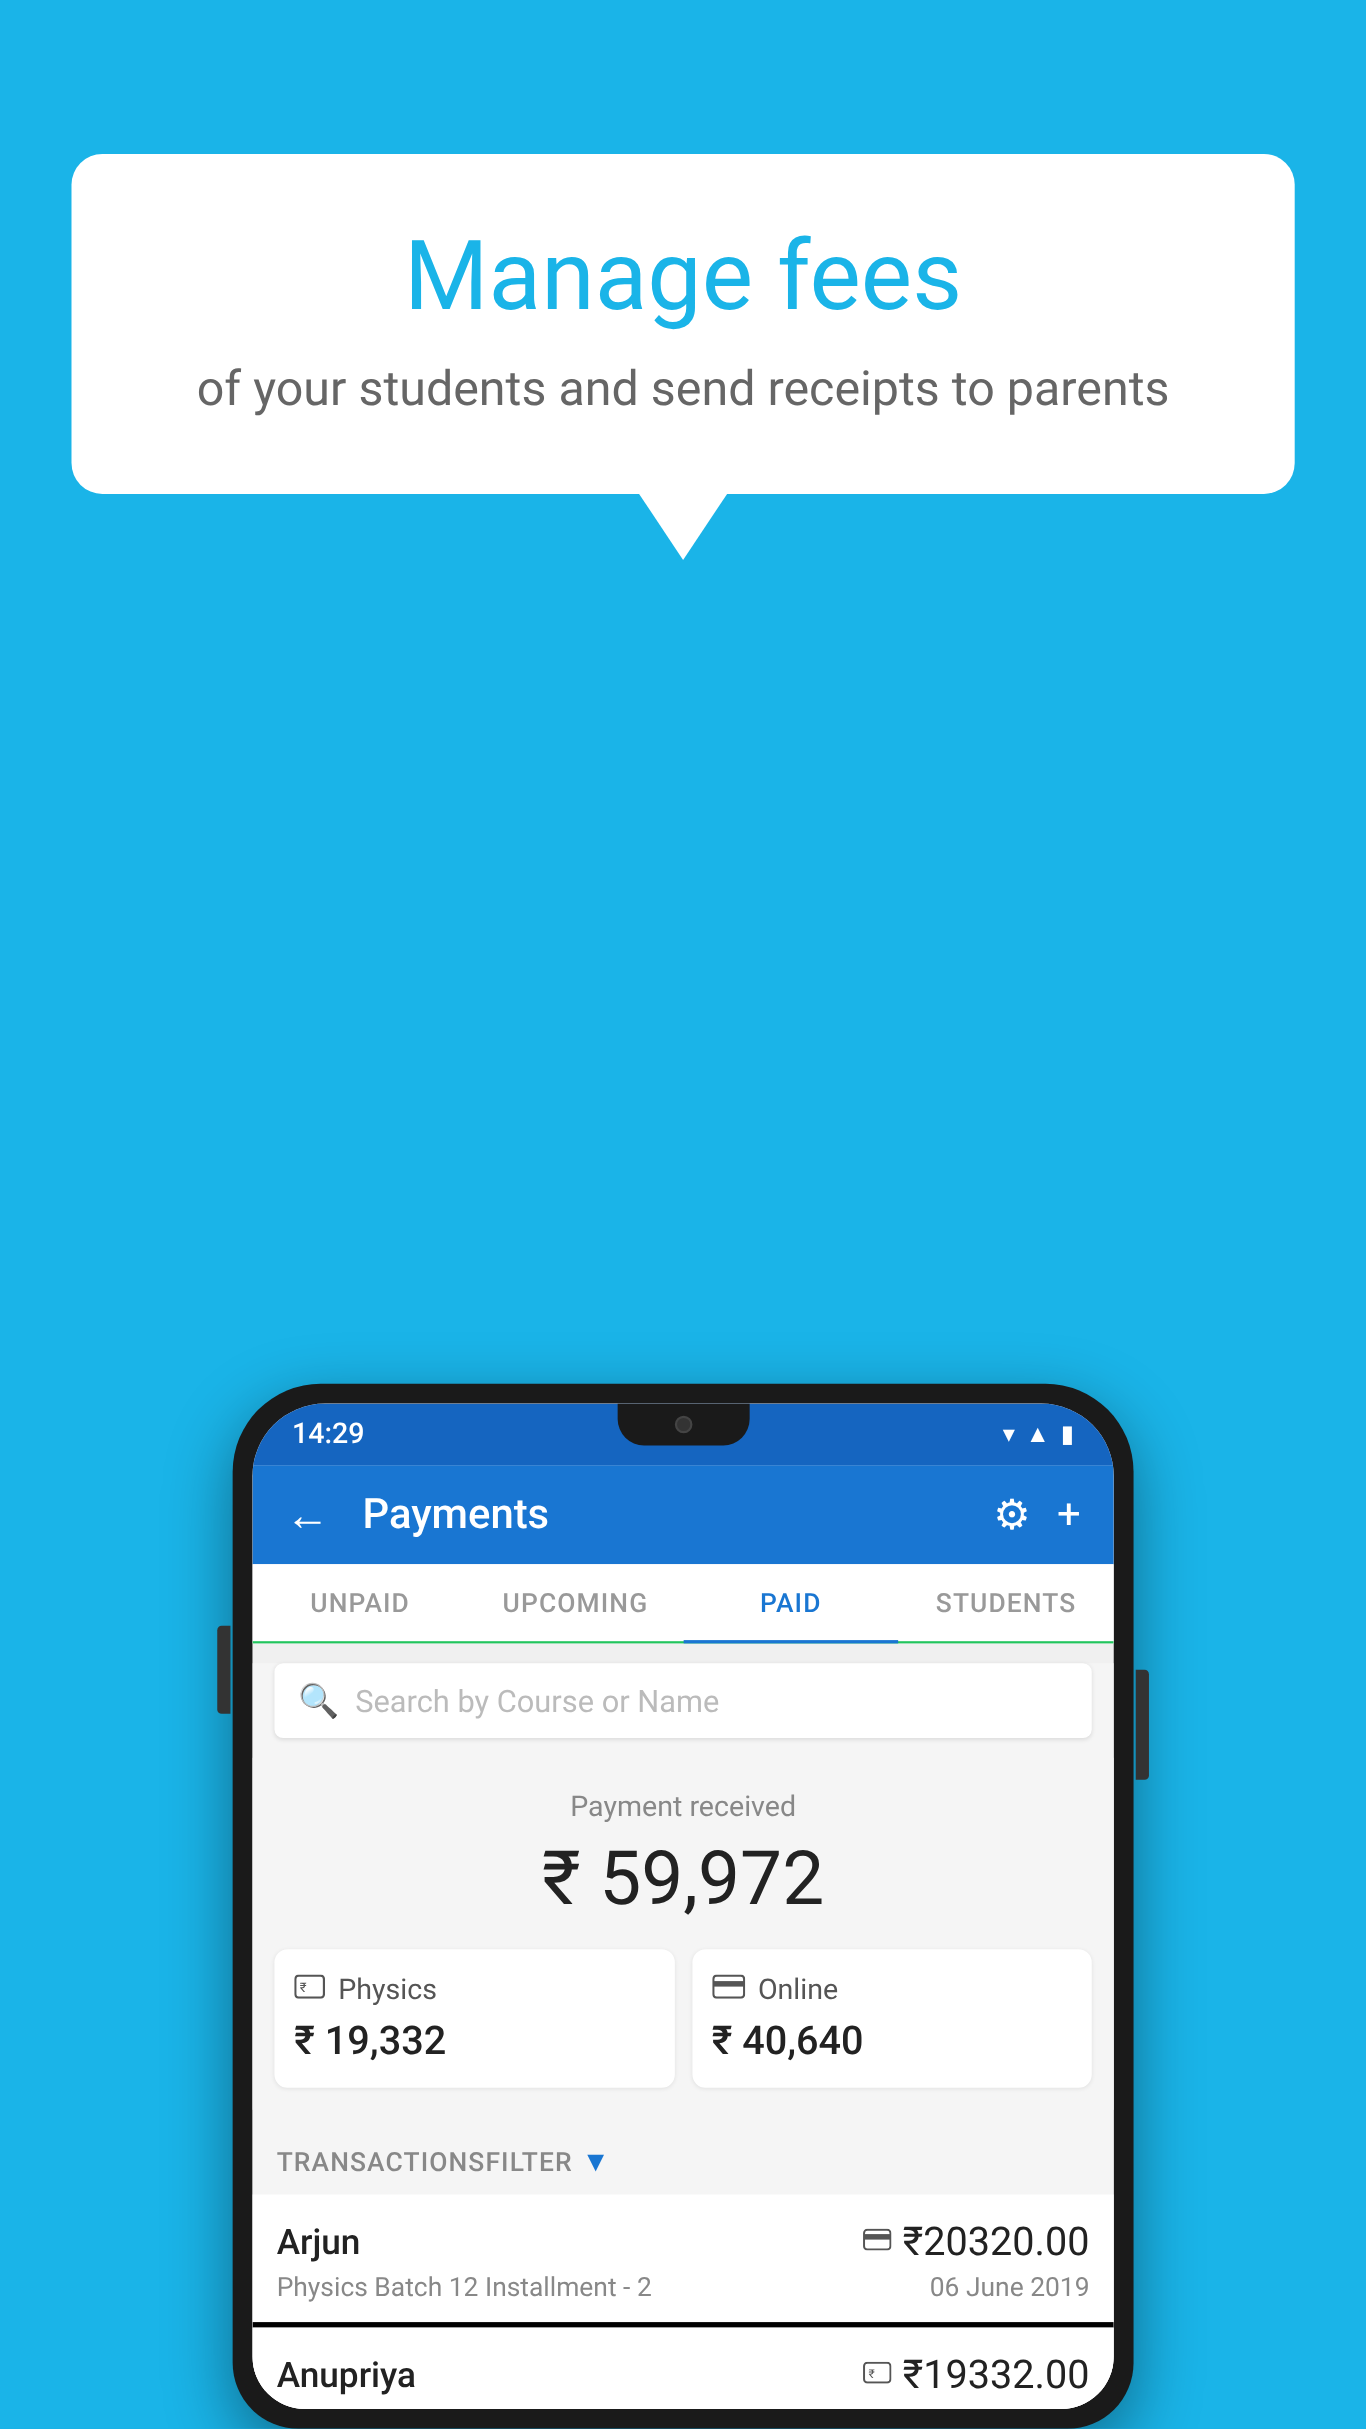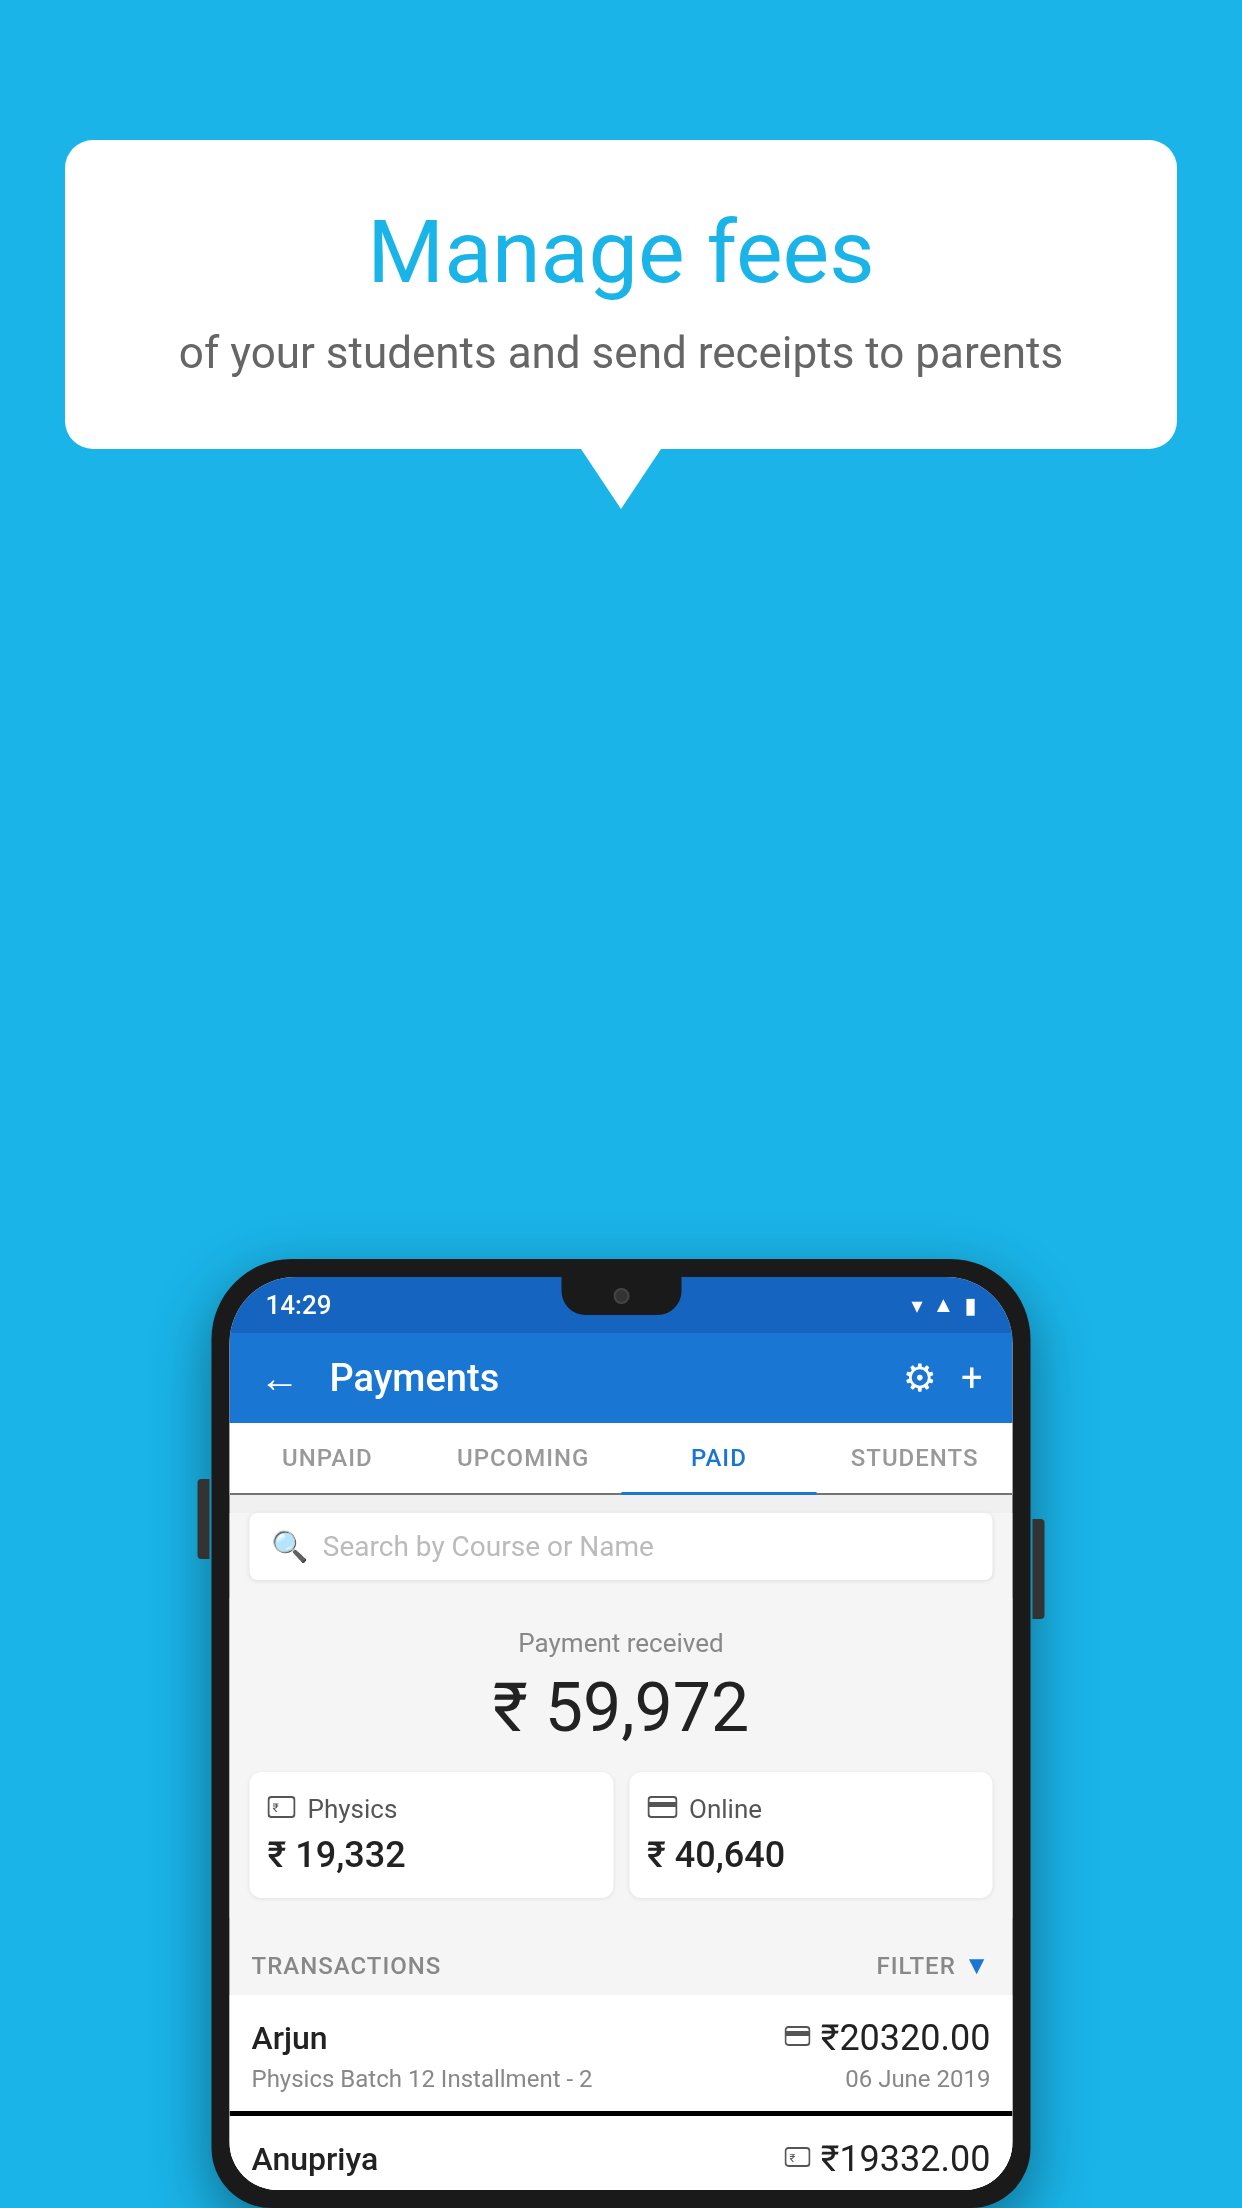--- a/index.html
+++ b/index.html
@@ -166,21 +166,21 @@
     }
     .app-bar-icon {
       color: white;
       font-size: 38px;
     }
 
     
     .tabs-bar {
       background: white;
       display: flex;
-      border-bottom: 2px solid #737373;
+      border-bottom: 2px solid #22c55e;
       height: 72px;
     }
     .tab {
       flex: 1;
       display: flex;
       align-items: center;
       justify-content: center;
       font-size: 24px;
       font-weight: 500;
       color: #999;
@@ -273,21 +273,21 @@
     .payment-card-amount {
       color: #222;
       font-size: 36px;
       font-weight: 500;
     }
 
     
     .transactions-header {
       display: flex;
       align-items: center;
-      justify-content: space-between;
+      justify-content: flex-start;
       padding: 22px 22px 14px;
       margin-top: 10px;
     }
     .transactions-label {
       color: #888;
       font-size: 24px;
       font-weight: 500;
       letter-spacing: 1px;
     }
     .filter-btn {

